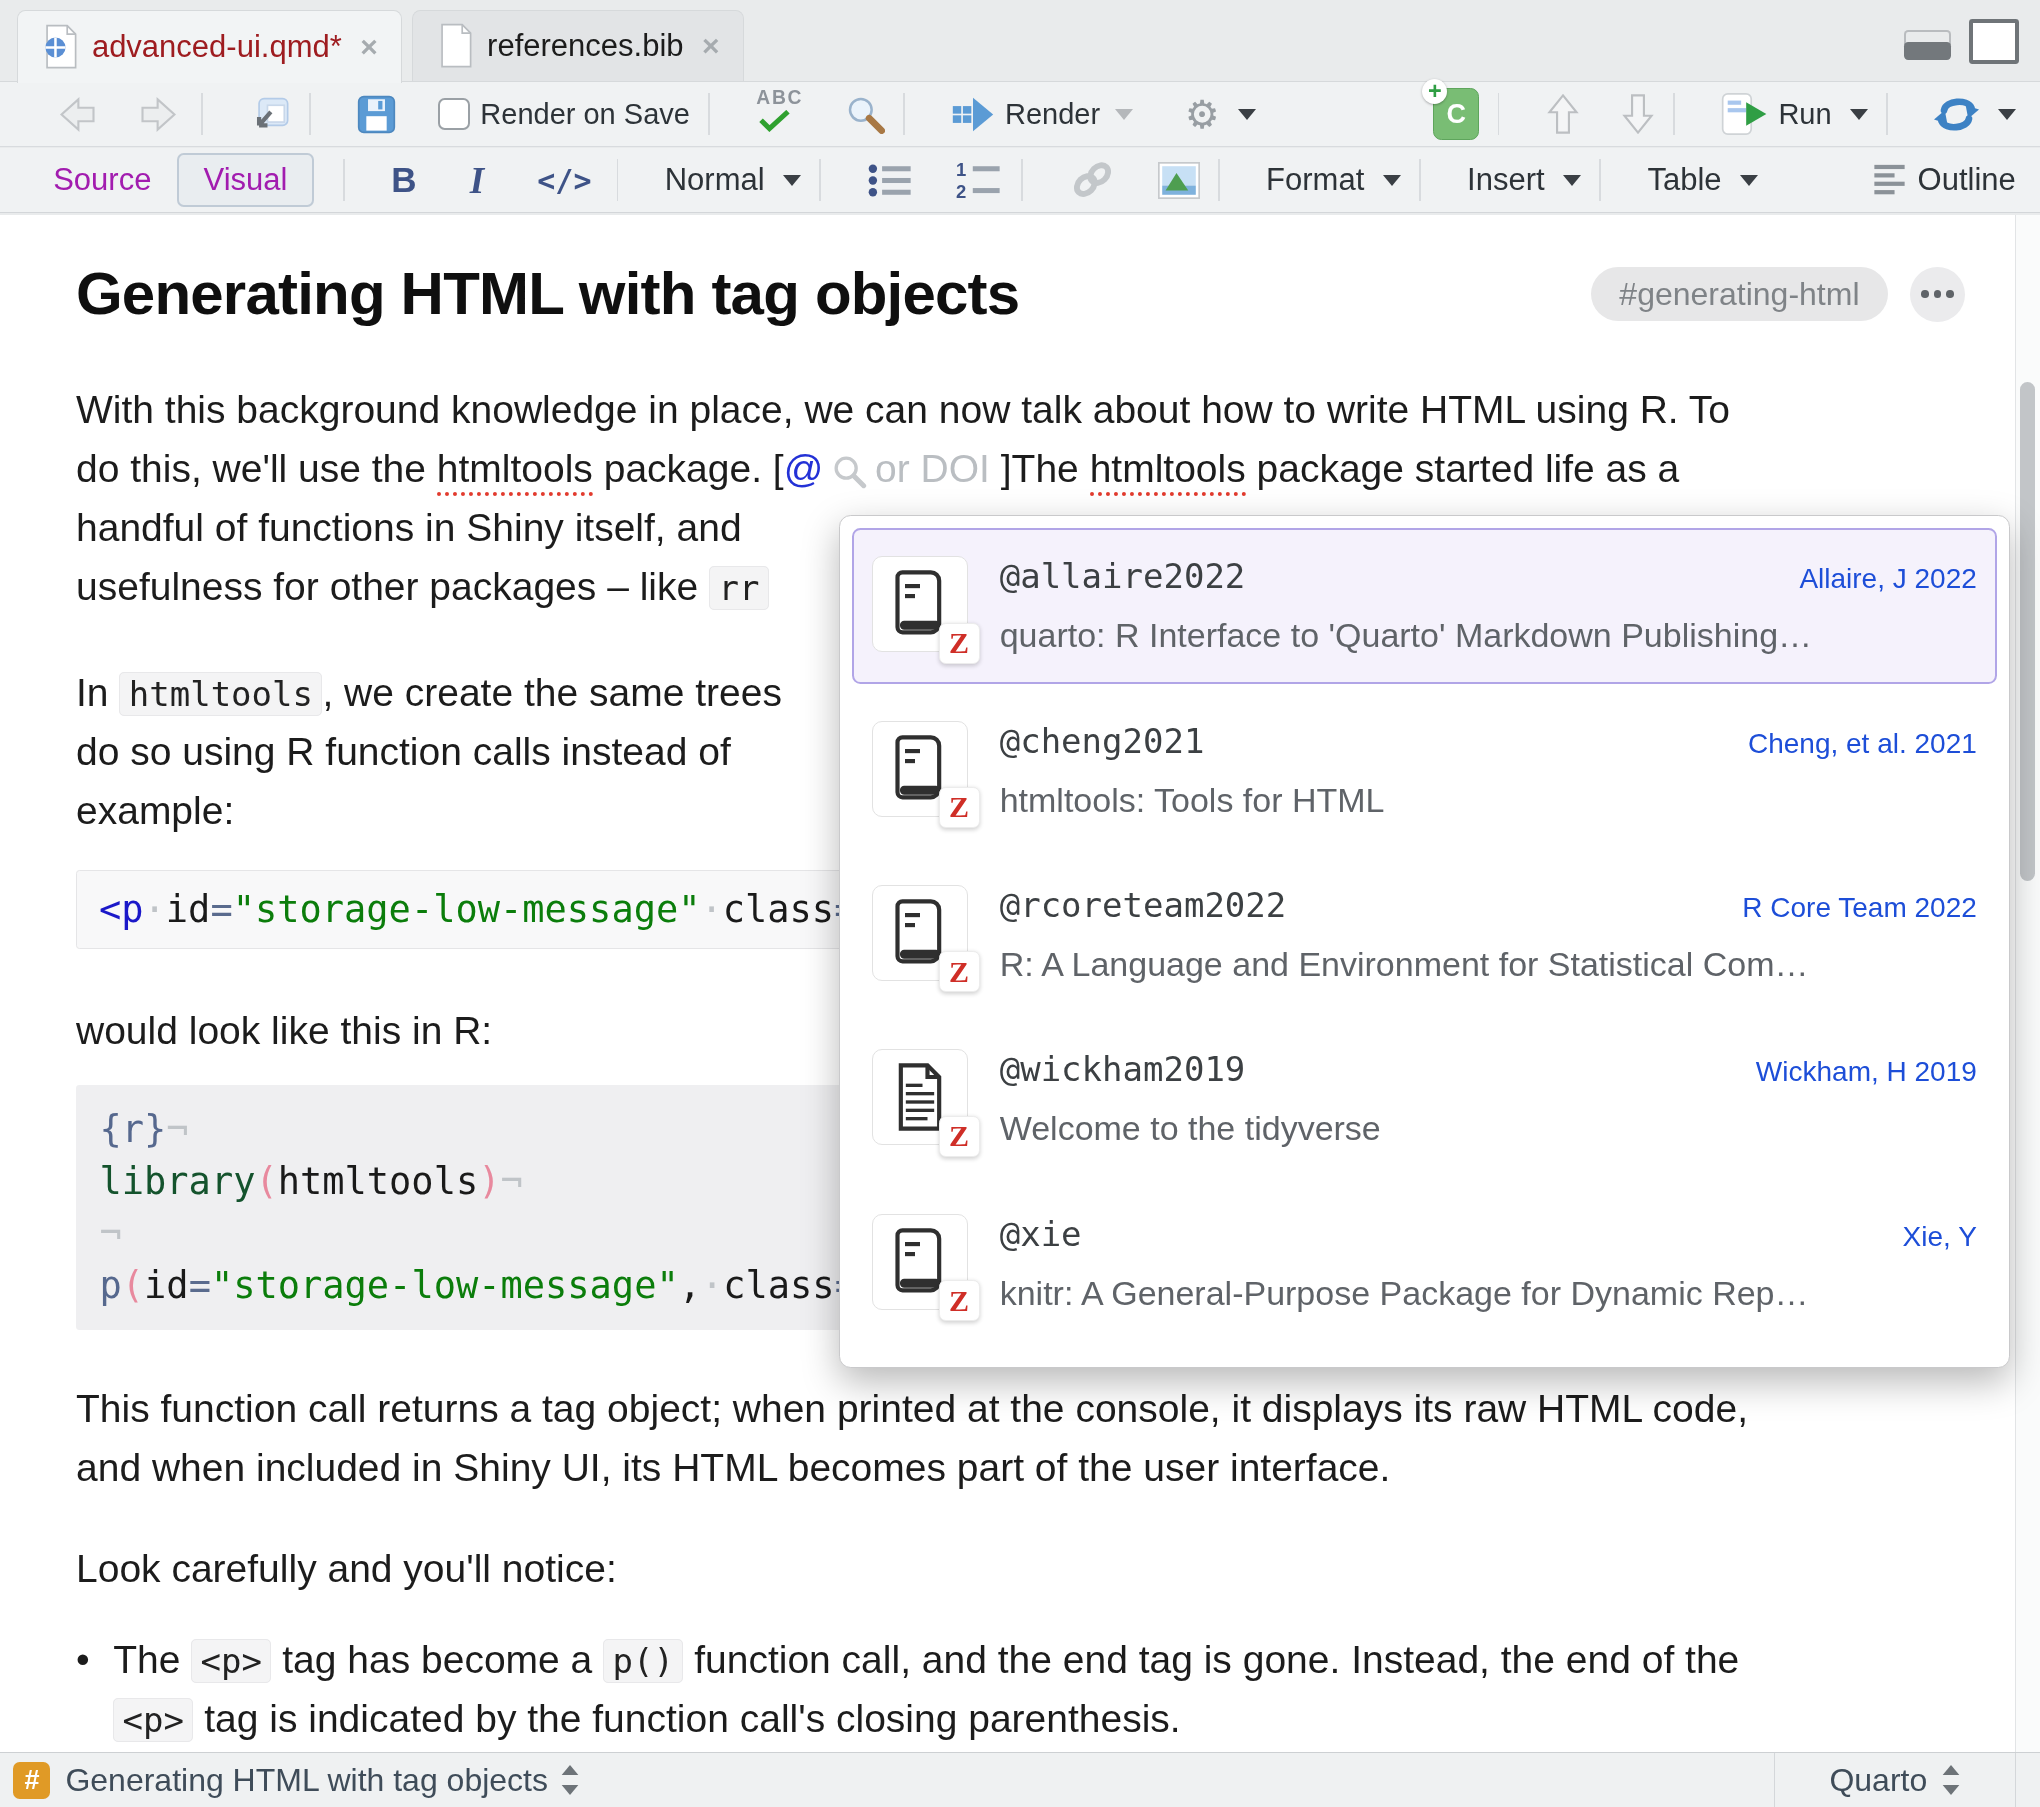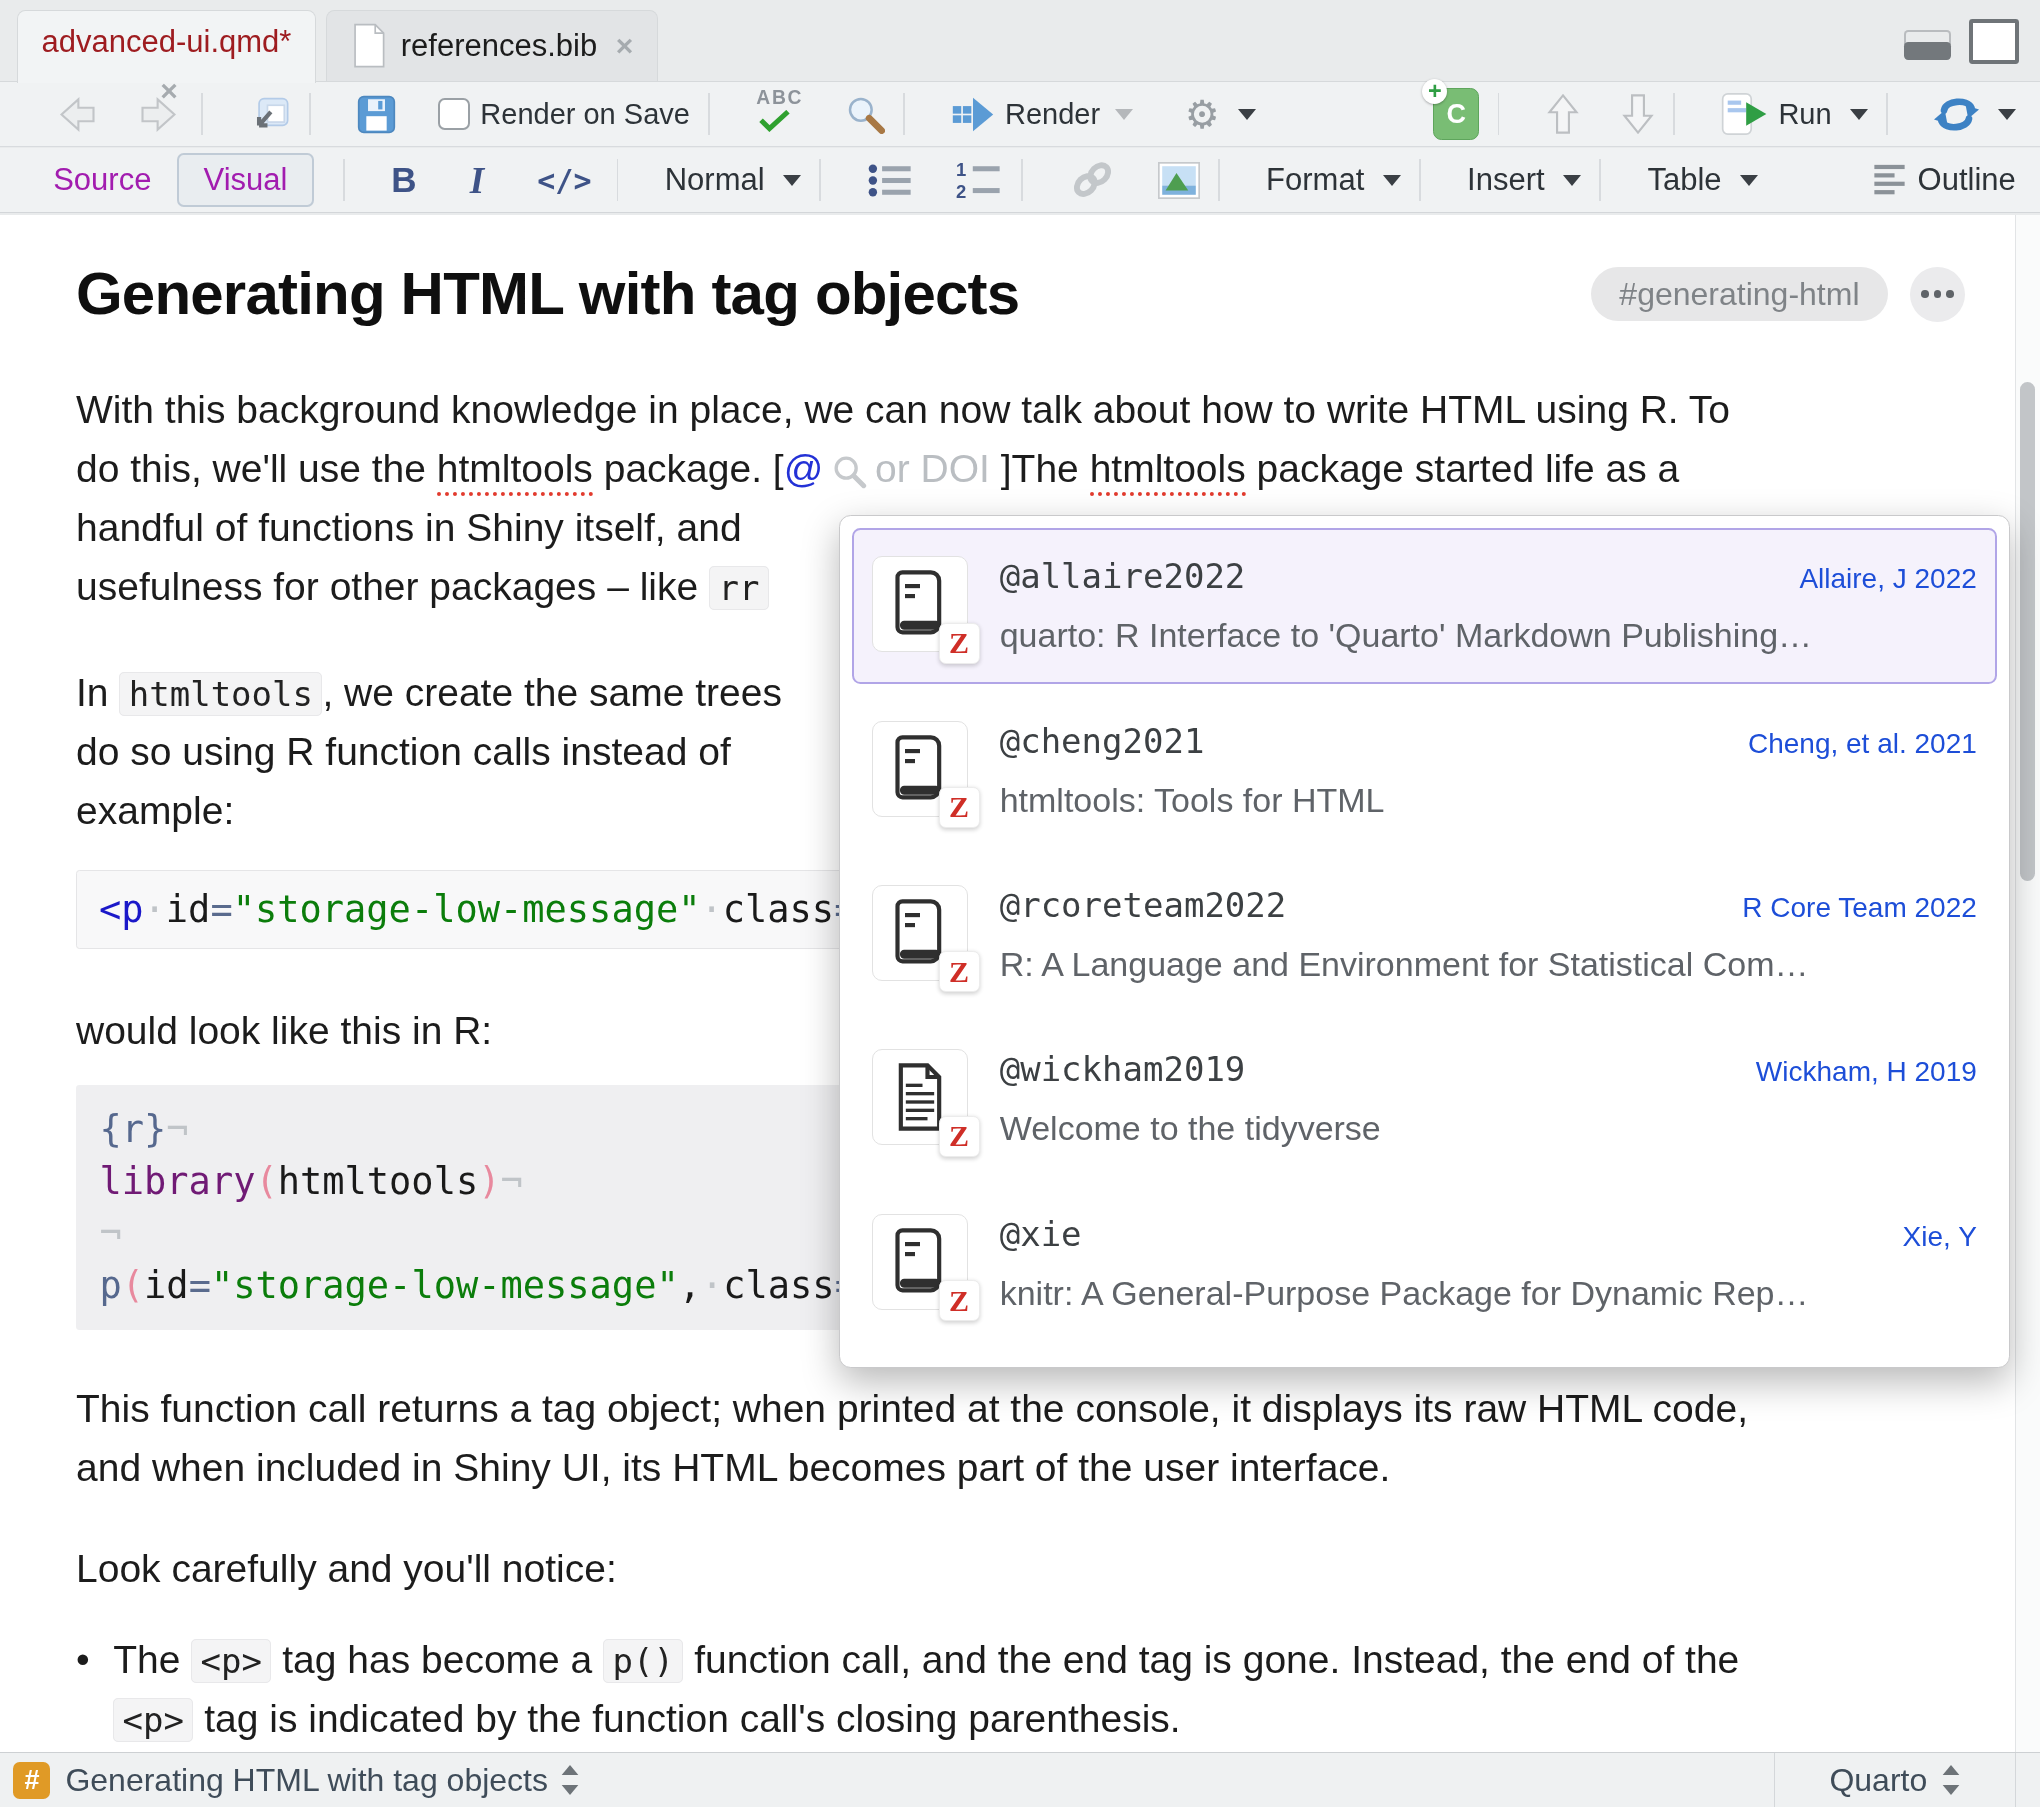--- a/index.html
+++ b/index.html
@@ -3,21 +3,21 @@
 <meta charset="utf-8">
 <style>
   html,body{margin:0;padding:0;background:#d8dadc;}
   #app{position:relative;width:2041px;height:1807px;background:#e9ebec;overflow:hidden;
        font-family:"Liberation Sans","DejaVu Sans",sans-serif;color:#1c1c1c;}
   
   .tabbar{position:absolute;top:0;left:0;right:0;height:81px;background:#e9ebec;border-bottom:1.7px solid #d6d9db;}
   .tabs{display:flex;gap:10px;padding:10px 0 0 17px;height:70px;}
   .tab{display:flex;align-items:center;gap:13.4px;padding:0 23.5px;height:70px;border-radius:8.4px 8.4px 0 0;
        border:1.7px solid #d6d9db;border-bottom:none;background:#e2e4e6;font-size:31px;}
-  .tab.active{background:#f2f4f5;position:relative;z-index:3;color:#9e1c20;height:72px;flex-direction:column;}
+  .tab.active{background:#f2f4f5;position:relative;z-index:3;color:#9e1c20;height:72px;}
   .tab .close{color:#a6abaf;font-size:30px;font-weight:bold;padding-left:5px;}
   .winctl{position:absolute;right:22px;top:18.5px;display:flex;gap:18.5px;align-items:flex-end;}
   .min-ic{width:47px;height:37px;position:relative;}
   .min-ic::after{content:"";position:absolute;left:0;right:0;bottom:3.4px;height:18.5px;background:#73787c;border-radius:4.2px;}
   .min-ic::before{content:"";position:absolute;left:0;right:0;top:3.4px;height:13.4px;border:2.5px solid #b9bcbf;border-bottom:none;border-radius:4.2px 4.2px 0 0;}
   .max-ic{width:42px;height:37px;border:4.2px solid #6f7478;border-radius:3.4px;background:#fff;}
   
   .toolbar{position:absolute;left:0;right:0;display:flex;align-items:center;background:#f0f2f3;padding:0 18.5px;}
   .tb1{top:82px;height:64px;border-bottom:1.7px solid #d8dbde;z-index:2;}
   .tb2{top:148px;height:64px;border-bottom:1.7px solid #d3d6d9;}
@@ -53,21 +53,21 @@
   .icode{font-family:"DejaVu Sans Mono","Liberation Mono",monospace;font-size:34px;background:#f4f4f5;
          border:1.7px solid #e8e8ea;border-radius:5px;padding:0.8px 8.4px;color:#222;}
   .cite-at{color:#2331d6;}
   .cite-dim{color:#babec2;}
   .mag-inline{vertical-align:-6.7px;margin:0 8.4px;}
   .cb1{margin-top:30px;background:#f8f8f9;border:1.7px solid #e5e5e7;border-radius:3.4px;height:77px;line-height:77px;
        padding:0 22px;font-family:"DejaVu Sans Mono","Liberation Mono",monospace;font-size:37px;white-space:nowrap;}
   .cb2{margin-top:25px;background:#efeff1;border-radius:3.4px;padding:18.5px 23.5px;
        font-family:"DejaVu Sans Mono","Liberation Mono",monospace;font-size:37px;}
   .cb2 .cl{height:52px;line-height:52px;white-space:nowrap;}
-  .tok-tag{color:#1b18c9;} .tok-kw{color:#701a75;} .tok-str{color:#0b7d0b;} .tok-par{color:#e8899e;}
+  .tok-tag{color:#1b18c9;} .tok-kw{color:#14532d;} .tok-str{color:#0b7d0b;} .tok-par{color:#e8899e;}
   .tok-brace{color:#56688e;} .tok-eq{color:#5a6b8e;} .tok-ws{color:#c0c4c8;} .tok-plain{color:#1a1a1a;}
   .bullet{margin-top:32px;display:flex;gap:23.5px;}
   .bullet .dot{font-size:39px;line-height:59px;}
   .bullet .itl{margin-top:32px;}
   
   .scrollbar{position:absolute;top:215px;right:0;width:25px;height:1539px;background:#fafbfb;border-left:1.7px solid #e2e4e6;}
   .thumb{position:absolute;left:4.2px;top:167px;width:15px;height:499px;background:#c2c5c8;border-radius:7.6px;}
   
   .popup{position:absolute;left:839px;top:515px;width:1171px;height:853px;background:#fff;border:1.7px solid #c9c9cb;
          border-radius:11.7px;box-shadow:0 13.4px 37px rgba(0,0,0,.28);padding:11.7px;box-sizing:border-box;z-index:10;}

